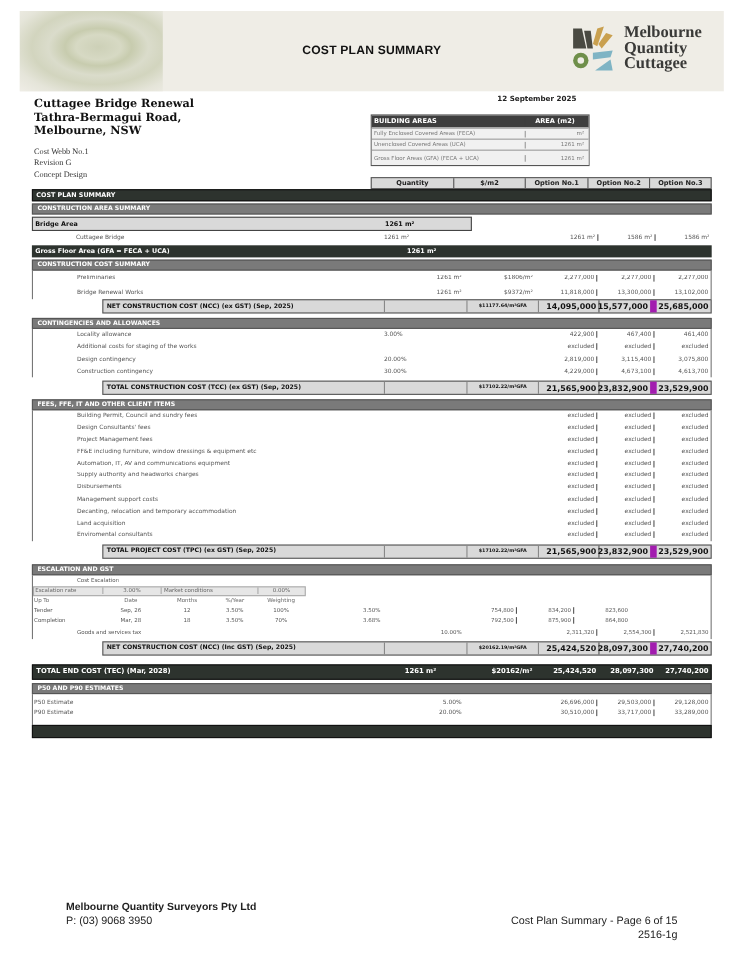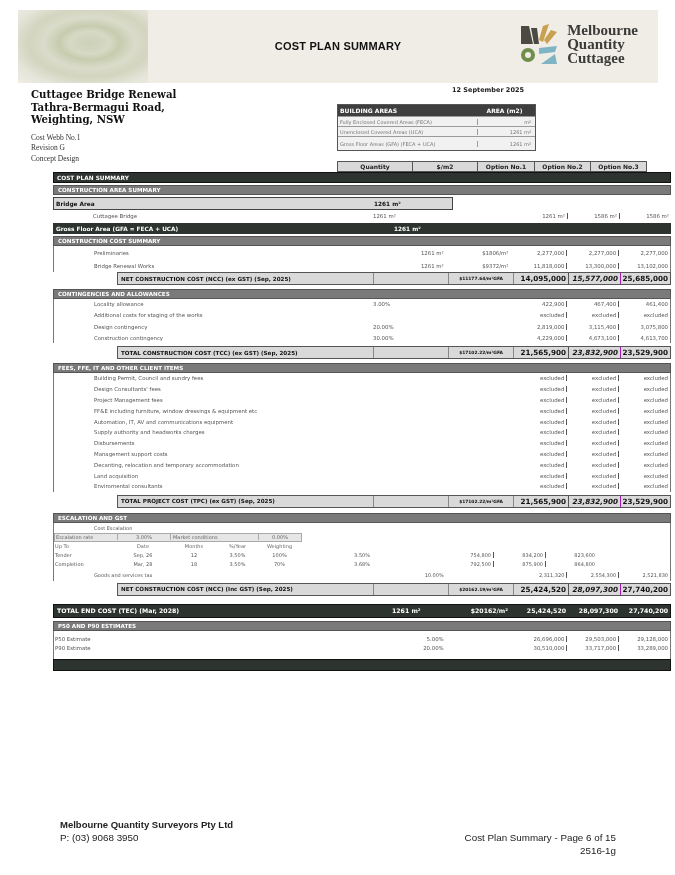--- a/index.html
+++ b/index.html
@@ -24,42 +24,42 @@
   .areas .hdr { display: flex; background: #3e3e3e; color: #fff; font-weight: bold; font-size: 6px; height: 11px; align-items: center; }
   .areas .row { display: flex; border-top: 1px solid #9a9a9a; background: #f1f1f1; color: #777; }
   .areas .c1 { width: 140px; padding-left: 2px; border-right: 1px solid #9a9a9a; }
   .areas .c2 { flex: 1; text-align: right; padding-right: 4px; }
   .areas .hdr .c2 { text-align: center; }
 
   .colhdr { position: absolute; left: 337px; top: 161px; width: 310px; height: 11px; display: flex; background: #d9d9d9; border: 1px solid #555; font-size: 6px; font-weight: bold; }
   .colhdr div { display: flex; align-items: center; justify-content: center; border-right: 1px solid #555; }
   .colhdr div:last-child { border-right: none; }
 
-  .sheet { position: absolute; left: 29px; top: 172px; width: 618px; font-size: 5.4px; color: #555; margin-left: 24px; }
+  .sheet { position: absolute; left: 29px; top: 172px; width: 618px; font-size: 5.4px; color: #555; }
   .bar-dark { background: #2d332e; color: #fff; font-weight: bold; height: 11px; display: flex; align-items: center; padding-left: 3px; font-size: 5.8px; border: 1px solid #111; }
   .bar-grey { background: #7a7a7a; color: #fff; font-weight: bold; height: 10px; display: flex; align-items: center; padding-left: 4px; font-size: 5.6px; margin-top: 2px; border: 1px solid #555; }
 
   .row { display: flex; align-items: center; height: 10.8px; }
   .cell { overflow: hidden; white-space: nowrap; }
   .lbl { width: 320px; padding-left: 40px; }
   .qty { width: 75px; text-align: right; padding-right: 4px; }
   .rate { width: 65px; text-align: right; padding-right: 4px; }
   .o1 { width: 55px; text-align: right; padding-right: 2px; border-right: 1px solid #555; }
   .o2 { width: 52px; text-align: right; padding-right: 2px; border-right: 1px solid #555; }
   .o3 { width: 51px; text-align: right; padding-right: 2px; }
 
   .block { border-left: 1px solid #777; border-right: 1px solid #777; }
 
   .total-row { display: flex; align-items: center; height: 13px; background: #d9d9d9; border: 1px solid #555; margin-left: 64px; font-weight: bold; color: #111; }
   .total-row .tl { width: 256px; padding-left: 3px; font-size: 5.6px; border-right: 1px solid #888; height: 100%; display: flex; align-items: center; }
   .total-row .tq { width: 75px; border-right: 1px solid #888; height: 100%; }
   .total-row .tr { width: 65px; text-align: center; font-size: 4.4px; border-right: 1px solid #888; height: 100%; display: flex; align-items: center; justify-content: center; }
   .total-row .t1, .total-row .t2, .total-row .t3 { font-size: 7.2px; text-align: right; padding-right: 2px; height: 100%; display: flex; align-items: center; justify-content: flex-end; }
   .total-row .t1 { width: 55px; border-right: 1px solid #555; }
-  .total-row .t2 { width: 52px; border-right: 1px solid #a21caf; font-style: italic; }
+  .total-row .t2 { width: 52px; border-right: 6px solid #a21caf; }
   .total-row .t3 { flex: 1; }
 
   .bridge-row { display: flex; height: 13px; align-items: center; }
   .bridge-box { width: 400px; height: 13px; background: #d9d9d9; border: 1px solid #444; display: flex; align-items: center; font-weight: bold; color: #111; font-size: 5.8px; }
   .gfa { display: flex; align-items: center; height: 11px; background: #2d332e; color: #fff; font-weight: bold; font-size: 5.8px; padding-left: 3px; margin-top: 1px; }
 
   .esc-table { width: 248px; font-size: 5px; color: #666; }
   .esc-table .r { display: flex; height: 9px; align-items: center; }
   .esc-table .shaded { background: #e6e6e6; border: 1px solid #aaa; }
 
@@ -92,21 +92,21 @@
       <div>Quantity</div>
       <div>Cuttagee</div>
     </div>
   </div>
 </div>
 
 <div class="project">
   <div class="project-title">
     <div>Cuttagee Bridge Renewal</div>
     <div>Tathra-Bermagui Road,</div>
-    <div>Weighting, NSW</div>
+    <div>Melbourne, NSW</div>
   </div>
   <div class="project-meta">
     <div>Cost Webb No.1</div>
     <div>Revision G</div>
     <div>Concept Design</div>
   </div>
 </div>
 
 <div class="date">12 September 2025</div>
 

